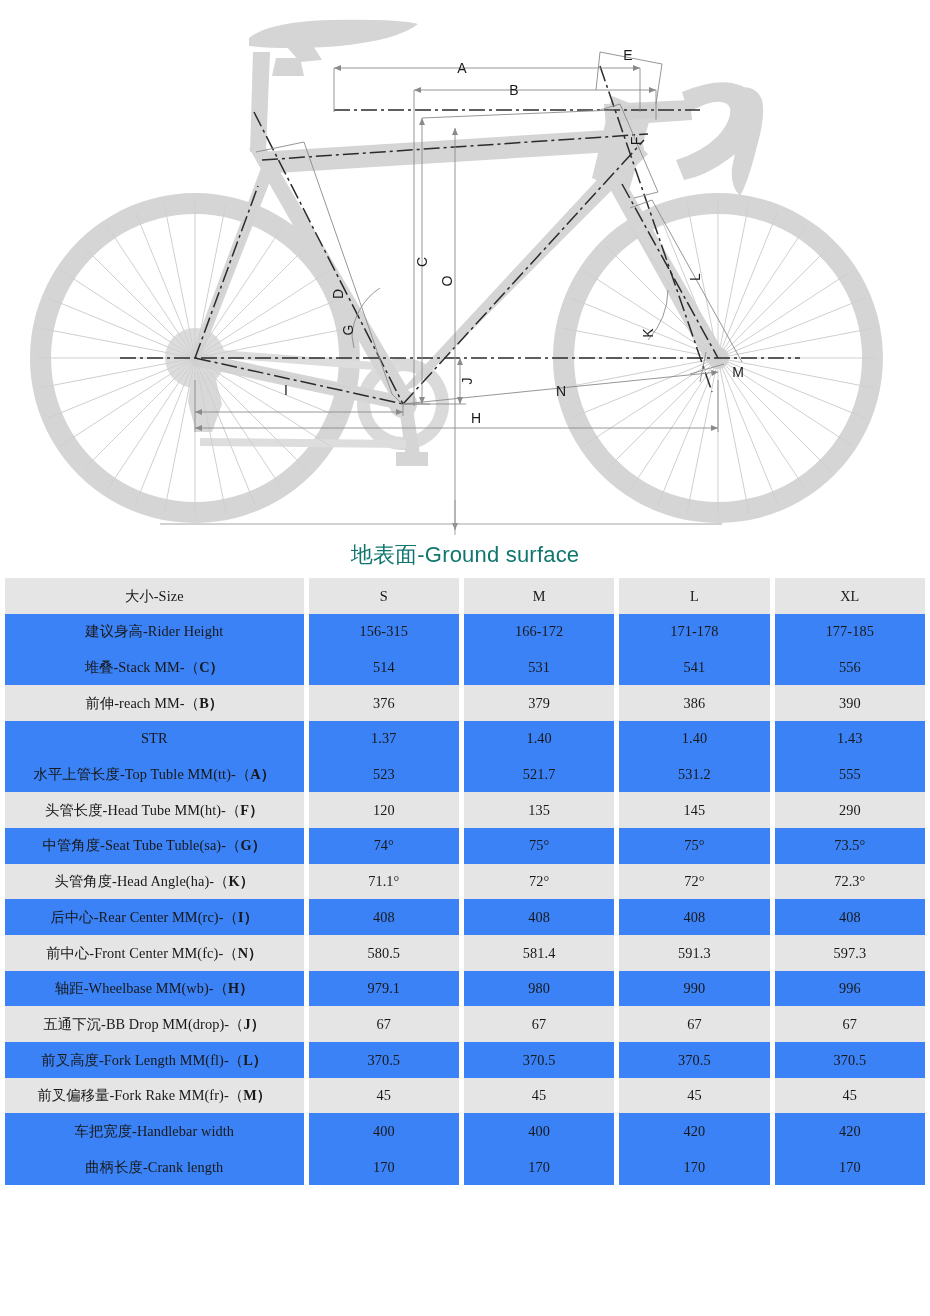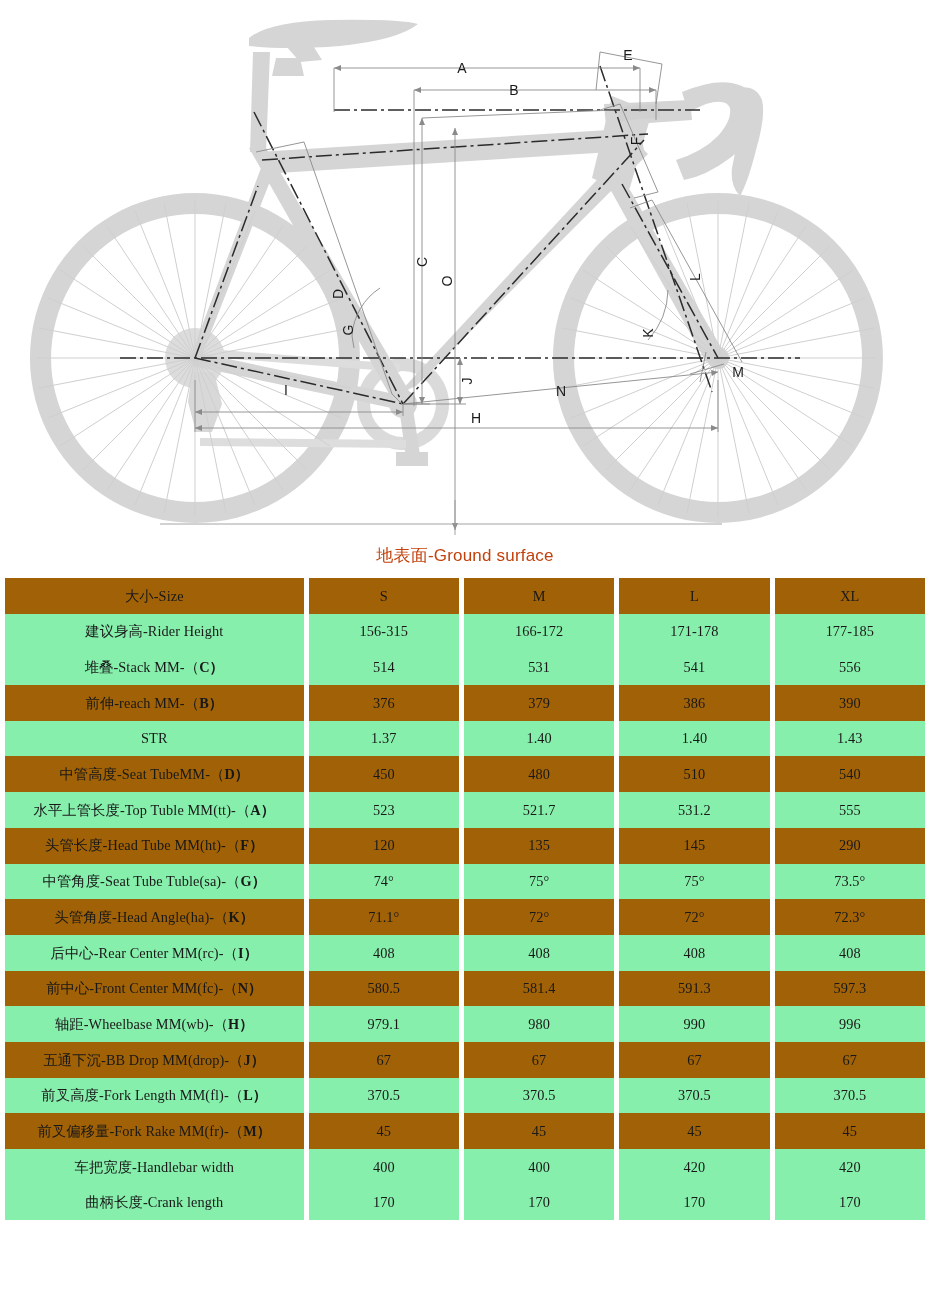--- a/index.html
+++ b/index.html
@@ -36,22 +36,22 @@
     left: 0;
     top: 535px;
     width: 930px;
     height: 40px;
     display: flex;
     align-items: center;
     justify-content: center;
   }
   .ground-label {
     font-family: "Liberation Sans", "DejaVu Sans", sans-serif;
-    font-size: 17px;
-    color: #c2410c;
+    font-size: 22px;
+    color: #0f766e;
     letter-spacing: 0.2px;
   }
 
   
   #geo-table-wrap {
     position: absolute;
     left: 0;
     top: 578px;
     width: 930px;
   }
@@ -71,22 +71,22 @@
     font-family: "Liberation Serif", "DejaVu Serif", serif;
     font-size: 14.3px;
     color: #181818;
     letter-spacing: 0.1px;
     line-height: 1.15;
     white-space: nowrap;
   }
   table.geo col.c-label { width: 292px; }
   table.geo col.c-val   { width: 147px; }
 
-  tr.shaded td { background: #a16207; }
-  tr.plain  td { background: #86efac; }
+  tr.shaded td { background: #e5e5e5; }
+  tr.plain  td { background: #3b82f6; }
 
   td.label-cell { font-size: 14.3px; }
   td.val-cell   { font-size: 14.6px; }
   .bold-letter { font-weight: bold; }
 </style>
 </head>
 <body>
 
 <div id="diagram-area">
 
@@ -379,27 +379,20 @@
           <td class="val-cell">386</td>
           <td class="val-cell">390</td>
         </tr>
         <tr class="plain">
           <td class="label-cell">STR</td>
           <td class="val-cell">1.37</td>
           <td class="val-cell">1.40</td>
           <td class="val-cell">1.40</td>
           <td class="val-cell">1.43</td>
         </tr>
-        <tr class="shaded">
-          <td class="label-cell"><span>中管高度-Seat TubeMM-（</span><span class="bold-letter">D）</span></td>
-          <td class="val-cell">450</td>
-          <td class="val-cell">480</td>
-          <td class="val-cell">510</td>
-          <td class="val-cell">540</td>
-        </tr>
         <tr class="plain">
           <td class="label-cell"><span>水平上管长度-Top Tuble MM(tt)-（</span><span class="bold-letter">A）</span></td>
           <td class="val-cell">523</td>
           <td class="val-cell">521.7</td>
           <td class="val-cell">531.2</td>
           <td class="val-cell">555</td>
         </tr>
         <tr class="shaded">
           <td class="label-cell"><span>头管长度-Head Tube MM(ht)-（</span><span class="bold-letter">F）</span></td>
           <td class="val-cell">120</td>

